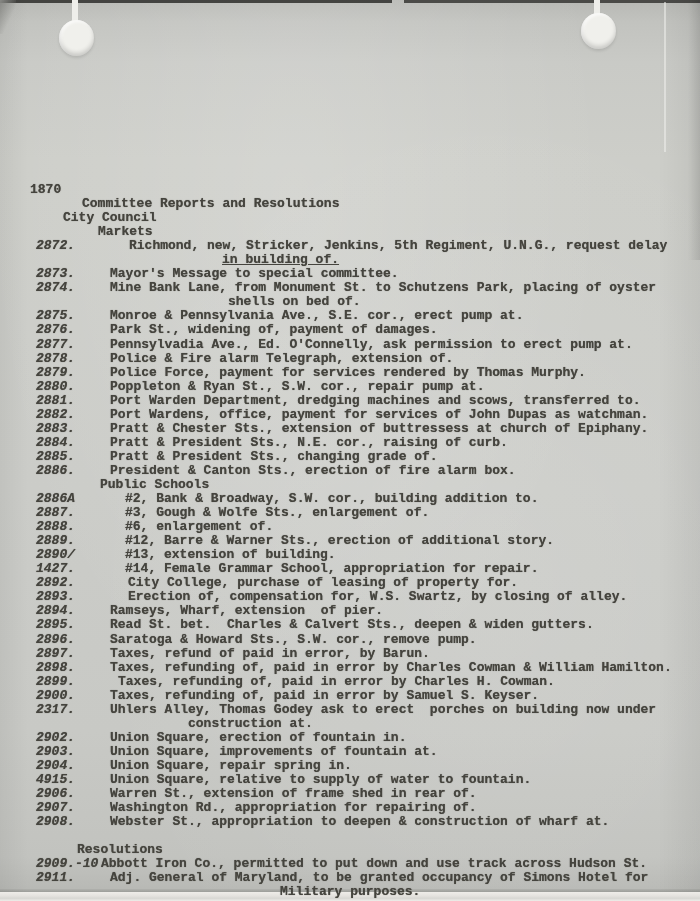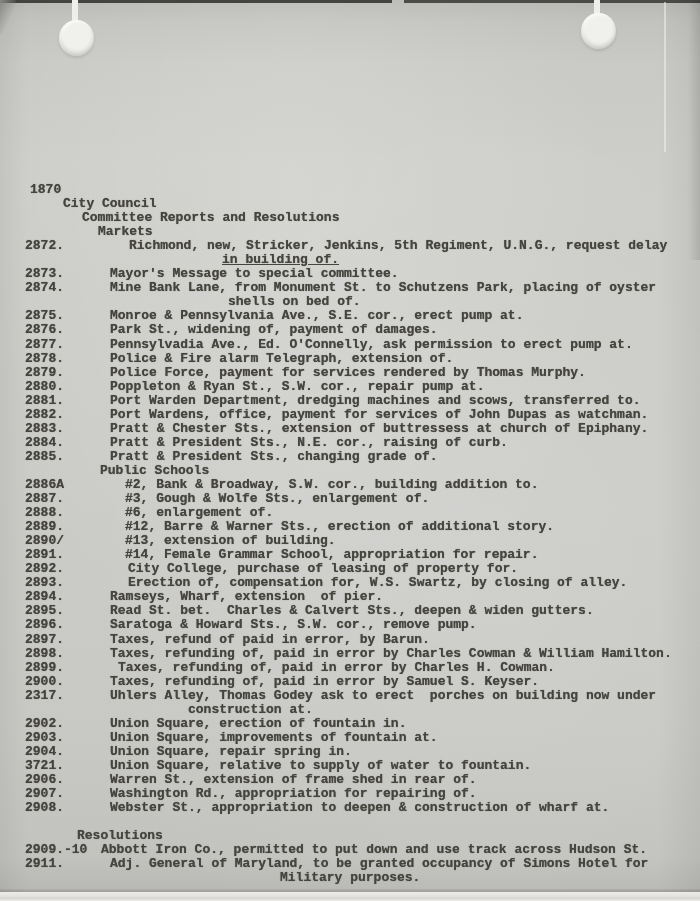--- a/index.html
+++ b/index.html
@@ -41,21 +41,21 @@
   .hole-right{left:581px;top:13px;width:35px;height:36px;}
   
   .doc{
     position:absolute;left:0;top:183px;width:570px;
     font-size:13px;font-weight:700;line-height:14.05px;
     color:#45443e;
     text-shadow:0 0 0.8px rgba(72,70,64,0.85);
   }
   .line{position:relative;height:14.05px;white-space:pre;}
   .line span{position:absolute;top:0;white-space:pre;}
-  .num{left:25px;}
+  .num{left:36px;font-style:italic;}
   .t-def{left:110px;}
   .t-wide{left:129px;}
   .t-school{left:125px;}
   .t-city{left:128px;}
   .t-2899{left:118px;}
   .t-2909{left:101px;}
   .c-1{left:222px;text-decoration:underline;}
   .c-2{left:228px;text-align:center;}
   .c-3{left:188px;}
   .c-4{left:232px;margin-left:48px;}
@@ -80,61 +80,62 @@
 
 <div class="stem stem-left"></div>
 <div class="stem stem-right"></div>
 <div class="hole hole-left"></div>
 <div class="hole hole-right"></div>
 
 <div class="below-paper"></div>
 
 <div class="doc" id="doc">
     <div class="line"><span class="h0">1870</span></div>
+    <div class="line"><span class="h2">Committee Reports and Resolutions</span></div>
     <div class="line"><span class="h1">City Council</span></div>
-    <div class="line"><span class="h2">Committee Reports and Resolutions</span></div>
     <div class="line"><span class="h3">Markets</span></div>
     <div class="line"><span class="num">2872.</span><span class="t-wide">Richmond, new, Stricker, Jenkins, 5th Regiment, U.N.G., request delay</span></div>
     <div class="line"><span class="c-1">in building of.</span></div>
     <div class="line"><span class="num">2873.</span><span class="t-def">Mayor's Message to special committee.</span></div>
     <div class="line"><span class="num">2874.</span><span class="t-def">Mine Bank Lane, from Monument St. to Schutzens Park, placing of oyster</span></div>
     <div class="line"><span class="c-2">shells on bed of.</span></div>
     <div class="line"><span class="num">2875.</span><span class="t-def">Monroe &amp; Pennsylvania Ave., S.E. cor., erect pump at.</span></div>
     <div class="line"><span class="num">2876.</span><span class="t-def">Park St., widening of, payment of damages.</span></div>
     <div class="line"><span class="num">2877.</span><span class="t-def">Pennsylvadia Ave., Ed. O'Connelly, ask permission to erect pump at.</span></div>
     <div class="line"><span class="num">2878.</span><span class="t-def">Police &amp; Fire alarm Telegraph, extension of.</span></div>
     <div class="line"><span class="num">2879.</span><span class="t-def">Police Force, payment for services rendered by Thomas Murphy.</span></div>
     <div class="line"><span class="num">2880.</span><span class="t-def">Poppleton &amp; Ryan St., S.W. cor., repair pump at.</span></div>
     <div class="line"><span class="num">2881.</span><span class="t-def">Port Warden Department, dredging machines and scows, transferred to.</span></div>
     <div class="line"><span class="num">2882.</span><span class="t-def">Port Wardens, office, payment for services of John Dupas as watchman.</span></div>
     <div class="line"><span class="num">2883.</span><span class="t-def">Pratt &amp; Chester Sts., extension of buttressess at church of Epiphany.</span></div>
     <div class="line"><span class="num">2884.</span><span class="t-def">Pratt &amp; President Sts., N.E. cor., raising of curb.</span></div>
     <div class="line"><span class="num">2885.</span><span class="t-def">Pratt &amp; President Sts., changing grade of.</span></div>
+    <div class="line"><span class="num">2886.</span><span class="t-def">President &amp; Canton Sts., erection of fire alarm box.</span></div>
     <div class="line"><span class="hps">Public Schools</span></div>
     <div class="line"><span class="num">2886A</span><span class="t-school">#2, Bank &amp; Broadway, S.W. cor., building addition to.</span></div>
     <div class="line"><span class="num">2887.</span><span class="t-school">#3, Gough &amp; Wolfe Sts., enlargement of.</span></div>
     <div class="line"><span class="num">2888.</span><span class="t-school">#6, enlargement of.</span></div>
     <div class="line"><span class="num">2889.</span><span class="t-school">#12, Barre &amp; Warner Sts., erection of additional story.</span></div>
     <div class="line"><span class="num">2890/</span><span class="t-school">#13, extension of building.</span></div>
-    <div class="line"><span class="num">2891.</span><span class="t-school">#14, Female Grammar School, appropriation for repair.</span></div>
+    <div class="line"><span class="num">1427.</span><span class="t-school">#14, Female Grammar School, appropriation for repair.</span></div>
     <div class="line"><span class="num">2892.</span><span class="t-city">City College, purchase of leasing of property for.</span></div>
     <div class="line"><span class="num">2893.</span><span class="t-city">Erection of, compensation for, W.S. Swartz, by closing of alley.</span></div>
     <div class="line"><span class="num">2894.</span><span class="t-def">Ramseys, Wharf, extension  of pier.</span></div>
     <div class="line"><span class="num">2895.</span><span class="t-def">Read St. bet.  Charles &amp; Calvert Sts., deepen &amp; widen gutters.</span></div>
     <div class="line"><span class="num">2896.</span><span class="t-def">Saratoga &amp; Howard Sts., S.W. cor., remove pump.</span></div>
     <div class="line"><span class="num">2897.</span><span class="t-def">Taxes, refund of paid in error, by Barun.</span></div>
     <div class="line"><span class="num">2898.</span><span class="t-def">Taxes, refunding of, paid in error by Charles Cowman &amp; William Hamilton.</span></div>
     <div class="line"><span class="num">2899.</span><span class="t-2899">Taxes, refunding of, paid in error by Charles H. Cowman.</span></div>
     <div class="line"><span class="num">2900.</span><span class="t-def">Taxes, refunding of, paid in error by Samuel S. Keyser.</span></div>
     <div class="line"><span class="num">2317.</span><span class="t-def">Uhlers Alley, Thomas Godey ask to erect  porches on building now under</span></div>
     <div class="line"><span class="c-3">construction at.</span></div>
     <div class="line"><span class="num">2902.</span><span class="t-def">Union Square, erection of fountain in.</span></div>
     <div class="line"><span class="num">2903.</span><span class="t-def">Union Square, improvements of fountain at.</span></div>
     <div class="line"><span class="num">2904.</span><span class="t-def">Union Square, repair spring in.</span></div>
-    <div class="line"><span class="num">3721.</span><span class="t-def">Union Square, relative to supply of water to fountain.</span></div>
+    <div class="line"><span class="num">4915.</span><span class="t-def">Union Square, relative to supply of water to fountain.</span></div>
     <div class="line"><span class="num">2906.</span><span class="t-def">Warren St., extension of frame shed in rear of.</span></div>
     <div class="line"><span class="num">2907.</span><span class="t-def">Washington Rd., appropriation for repairing of.</span></div>
     <div class="line"><span class="num">2908.</span><span class="t-def">Webster St., appropriation to deepen &amp; construction of wharf at.</span></div>
     <div class="line"></div>
     <div class="line"><span class="hres">Resolutions</span></div>
     <div class="line"><span class="num">2909.-10</span><span class="t-2909">Abbott Iron Co., permitted to put down and use track across Hudson St.</span></div>
     <div class="line"><span class="num">2911.</span><span class="t-def">Adj. General of Maryland, to be granted occupancy of Simons Hotel for</span></div>
     <div class="line"><span class="c-4">Military purposes.</span></div>
   </div>
 

